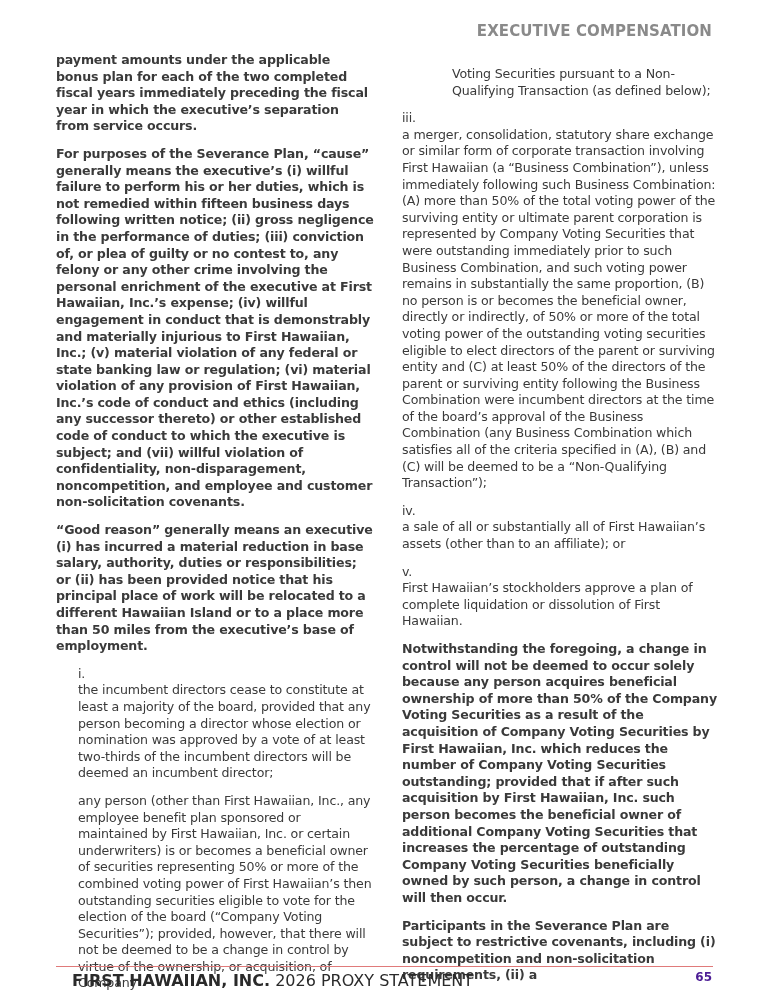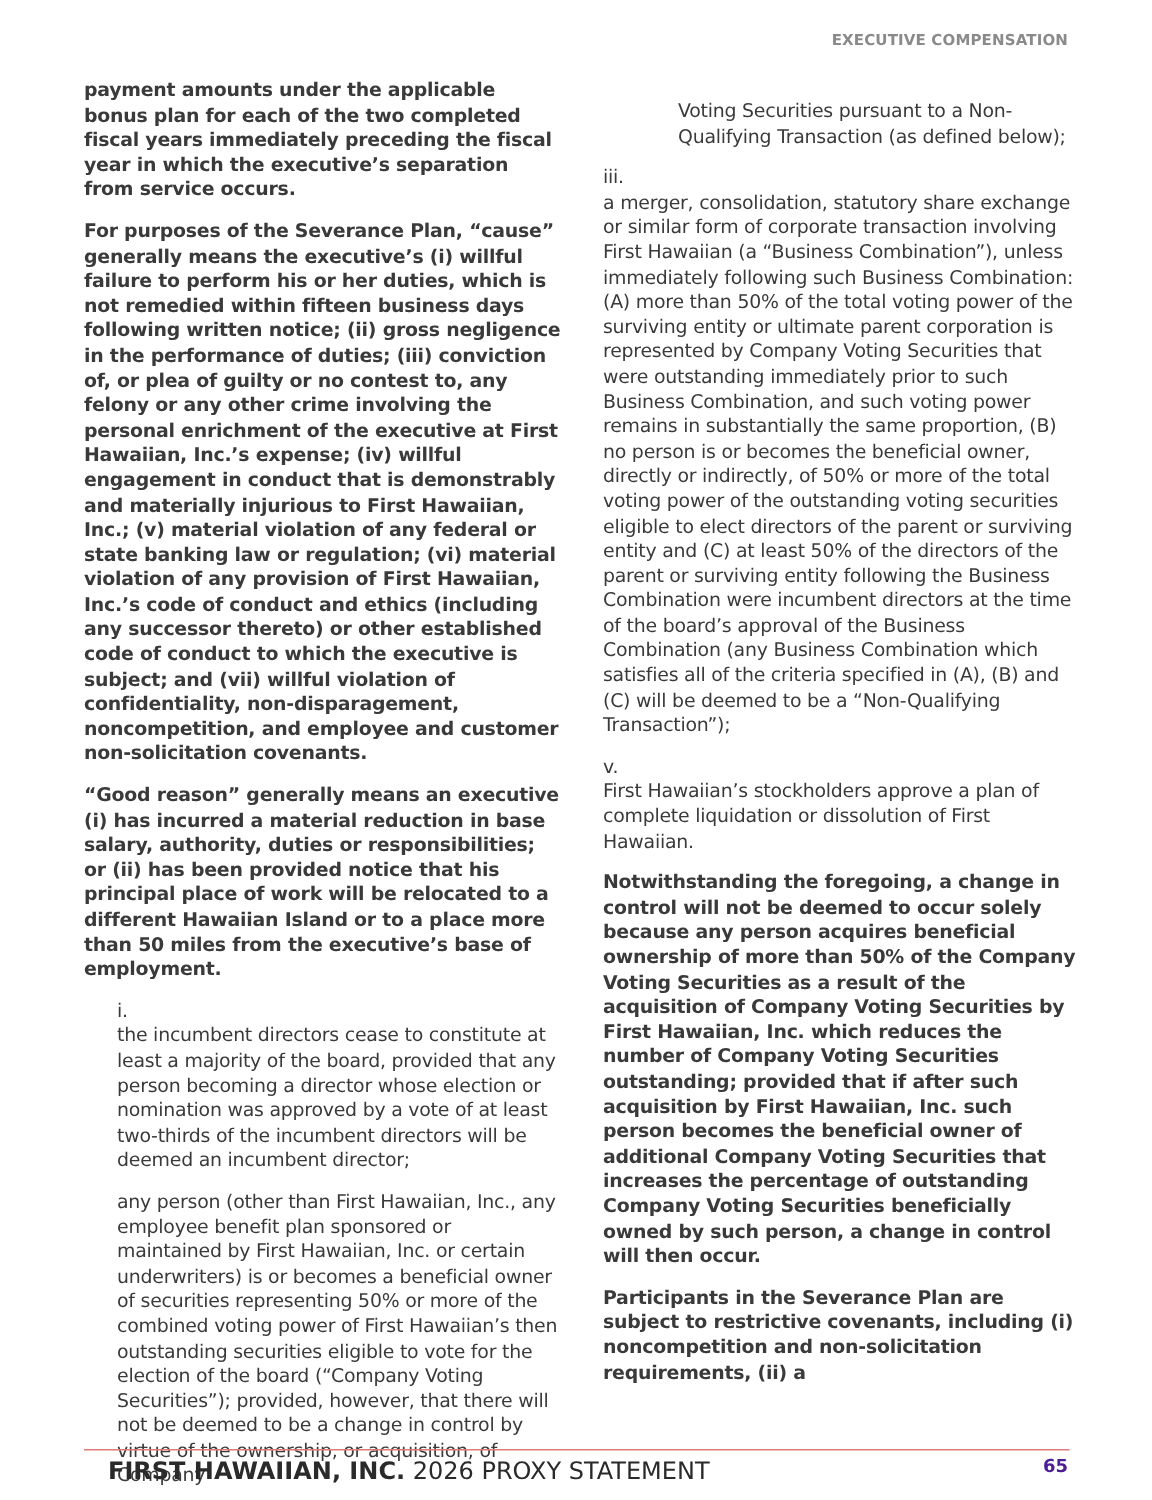--- a/index.html
+++ b/index.html
@@ -14,21 +14,21 @@
       overflow: hidden;
       font-family: "DejaVu Sans", sans-serif;
       color: #3a3a3a;
     }
     .header {
       position: absolute;
       top: 22px;
       right: 56px;
       font-family: "DejaVu Sans", sans-serif;
       font-weight: bold;
-      font-size: 10px;
+      font-size: 15px;
       color: #8a8a8a;
       letter-spacing: 0.1px;
     }
     .col {
       position: absolute;
       top: 52px;
       font-size: 12.6px;
       line-height: 16.6px;
       letter-spacing: -0.15px;
     }
@@ -103,20 +103,24 @@
 </div>
 
 <div class="col col-right">
   <div class="list-cont">Voting Securities pursuant to a Non-Qualifying Transaction (as defined below);</div>
 
   <div class="list-item">
     <span class="list-num">iii.</span>
     <span class="list-text">a merger, consolidation, statutory share exchange or similar form of corporate transaction involving First Hawaiian (a “Business Combination”), unless immediately following such Business Combination: (A) more than 50% of the total voting power of the surviving entity or ultimate parent corporation is represented by Company Voting Securities that were outstanding immediately prior to such Business Combination, and such voting power remains in substantially the same proportion, (B) no person is or becomes the beneficial owner, directly or indirectly, of 50% or more of the total voting power of the outstanding voting securities eligible to elect directors of the parent or surviving entity and (C) at least 50% of the directors of the parent or surviving entity following the Business Combination were incumbent directors at the time of the board’s approval of the Business Combination (any Business Combination which satisfies all of the criteria specified in (A), (B) and (C) will be deemed to be a “Non-Qualifying Transaction”);</span>
   </div>
   <div class="list-item">
+    <span class="list-num">iv.</span>
+    <span class="list-text">a sale of all or substantially all of First Hawaiian’s assets (other than to an affiliate); or</span>
+  </div>
+  <div class="list-item">
     <span class="list-num">v.</span>
     <span class="list-text">First Hawaiian’s stockholders approve a plan of complete liquidation or dissolution of First Hawaiian.</span>
   </div>
 
   <p class="para">Notwithstanding the foregoing, a change in control will not be deemed to occur solely because any person acquires beneficial ownership of more than 50% of the Company Voting Securities as a result of the acquisition of Company Voting Securities by First Hawaiian, Inc. which reduces the number of Company Voting Securities outstanding; provided that if after such acquisition by First Hawaiian, Inc. such person becomes the beneficial owner of additional Company Voting Securities that increases the percentage of outstanding Company Voting Securities beneficially owned by such person, a change in control will then occur.</p>
   <p class="para">Participants in the Severance Plan are subject to restrictive covenants, including (i) noncompetition and non-solicitation requirements, (ii) a</p>
 </div>
 
 <div class="footer-rule"></div>
 <div class="footer-left">

